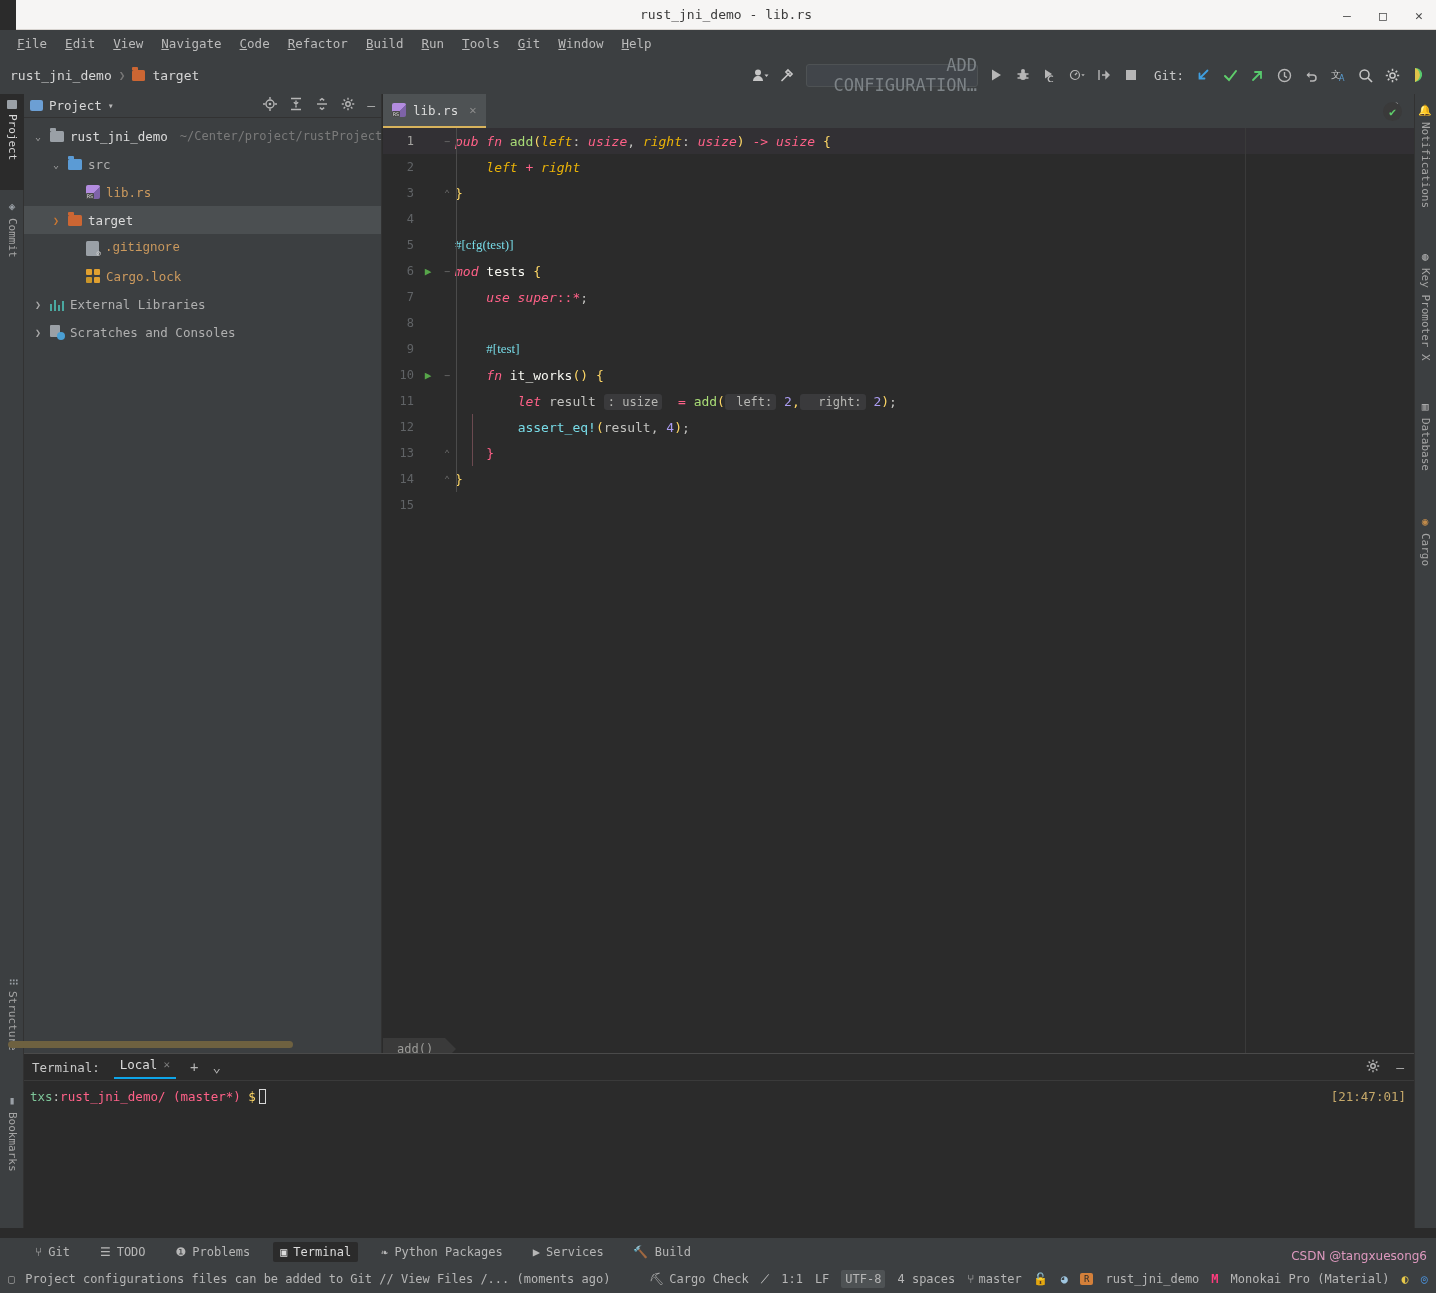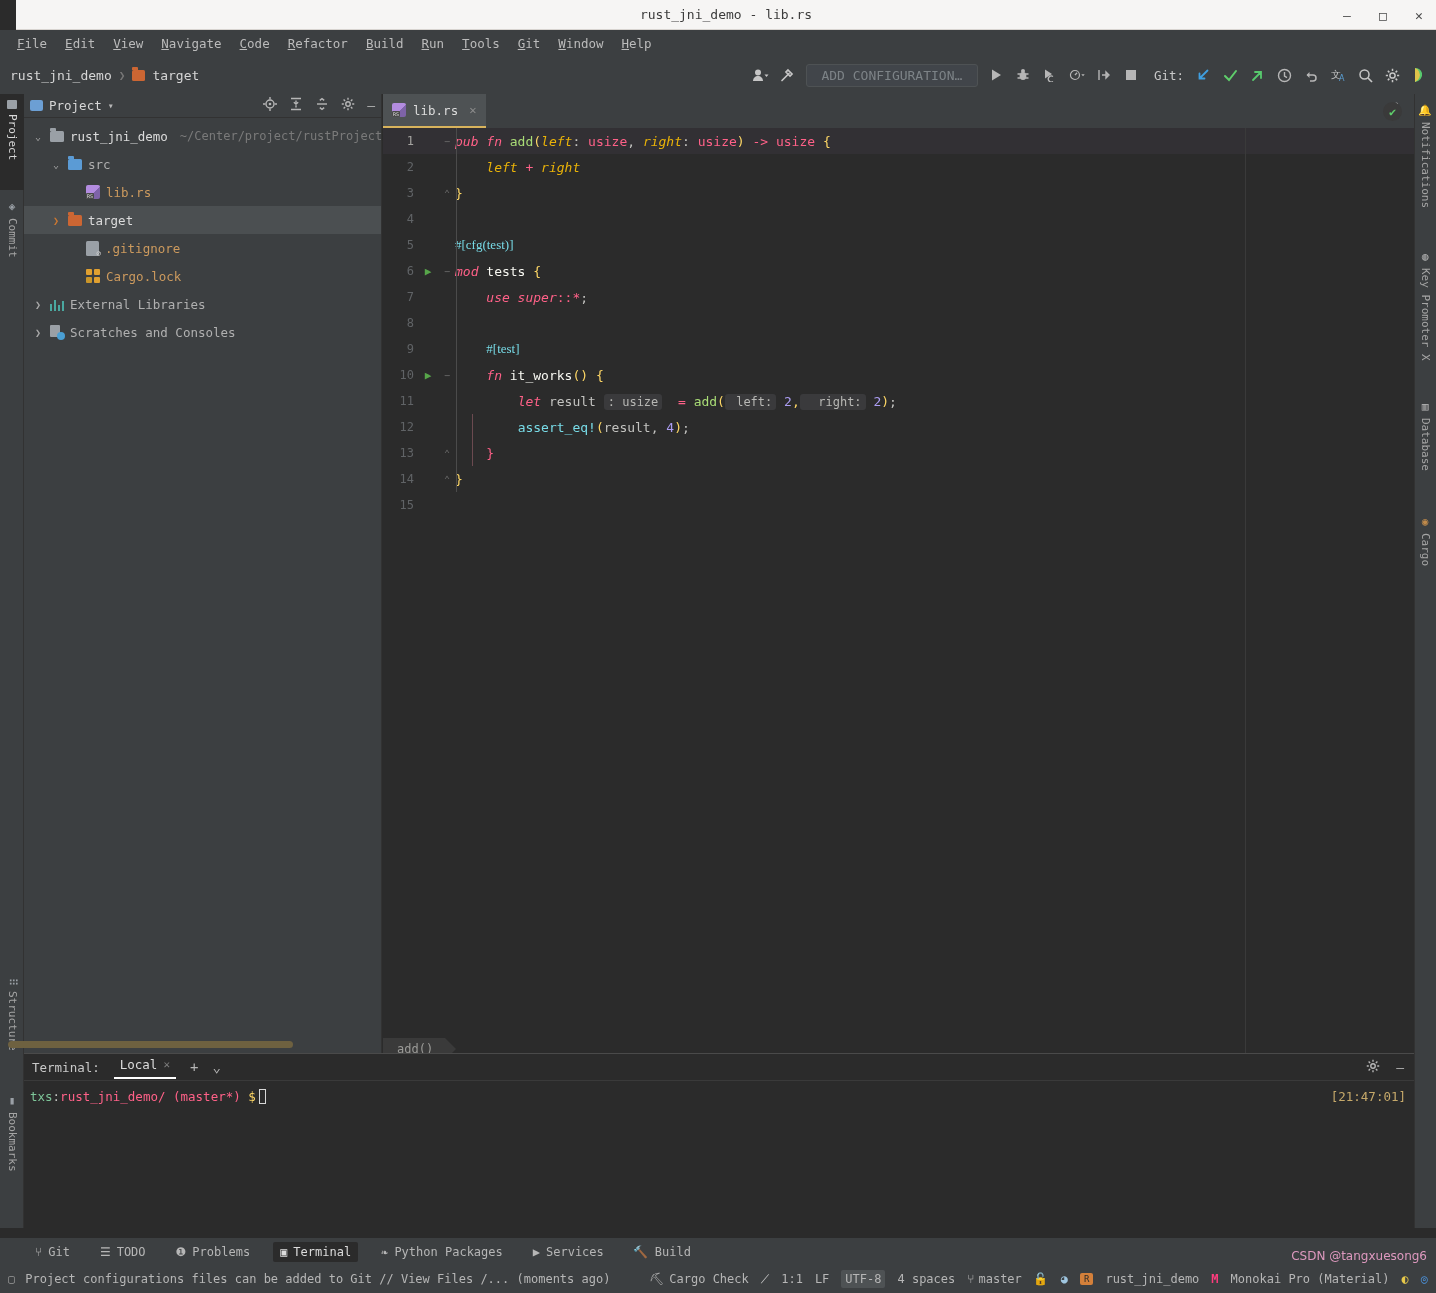--- a/index.html
+++ b/index.html
@@ -51,23 +51,24 @@
     content:''; position:absolute; left:0; top:-3px; width:6px; height:3px;
     background:#cc6633; border-radius:1px 1px 0 0;
   }
   .tb-right {
     position: absolute; right: 8px; top: 0; height: 38px;
     display: flex; align-items: center; gap: 10px;
   }
   .tb-ico { width: 17px; height: 17px; display:inline-flex; align-items:center; justify-content:center; cursor:pointer; }
   .addcfg {
     width: 172px; height: 23px; border: 1px solid #4e5254; border-radius: 3px;
-    background: #41454a; color: #7d8387; font-size: 13px;
+    background: #41454a; color: #7d8387; font-size: 17px;
     display: flex; align-items: center; justify-content: center; cursor: pointer;
     font-family: "DejaVu Sans Mono", monospace;
+    text-align: right;
   }
   .gitlabel { color: #c8c8c8; font-size: 12.5px; margin-left:4px; margin-right:1px;}
 
   
   #main { position: absolute; top: 94px; left: 0; right: 0; bottom: 65px; }
 
   
   #leftbar {
     position: absolute; left: 0; top: 0; bottom: 0; width: 24px;
     background: #3c3f41; border-right: 1px solid #323232;
@@ -161,21 +162,21 @@
   .cline { height: 26px; display: flex; align-items: center; position: relative; white-space: pre; }
   .cline.cur { background: #323034; }
   .gut { width: 34px; text-align: right; color: #606366; font-size: 12px; flex: 0 0 34px; padding-right: 3px;}
   .cline.cur .gut { color: #a4a3a0; }
   .runcol { width: 22px; flex: 0 0 22px; text-align: center; color: #57a64a; font-size: 11px; }
   .foldcol { width: 16px; flex: 0 0 16px; text-align: center; color: #6a6a6a; font-size: 10px; position: relative;}
   .ctext { color: #f8f8f2; }
   .kw   { color: #ff6188; font-style: italic; }
   .fnm  { color: #a9dc76; }
   .par  { color: #ffd866; }
-  .typ  { color: #ff6188; }
+  .typ  { color: #ff6188; font-style: italic; }
   .prm  { color: #eab308; font-style: italic; }
   .attr { color: #78dce8; font-family: Liberation Serif, serif; }
   .num  { color: #ab9df2; }
   .opr  { color: #ff6188; }
   .mac  { color: #78dce8; }
   .plain{ color: #c3c3c0; }
   .brc  { color: #ffd866; }
   .hint {
     background: #3a3a3c; color: #b8b8b5; border-radius: 3px; padding: 1px 4px;
     font-size: 12px; font-style: normal;
@@ -200,21 +201,21 @@
 
   
   #terminal {
     position: absolute; left: 24px; right: 22px; bottom: 0; height: 175px;
     background: #2b2b2b; border-top: 1px solid #4a4a4a;
   }
   #termhead { height: 27px; display: flex; align-items: center; padding: 0 8px; position: relative; border-bottom:1px solid #3a3a3a;}
   #termhead .tl { color: #c9c9c9; font-size: 12.5px; }
   .termtab {
     margin-left: 14px; padding: 0 6px 4px 6px; color: #dcdcdc; font-size: 12.5px;
-    border-bottom: 2px solid #ffffff; display:flex; align-items:center; gap:6px; cursor:pointer; height:23px;
+    border-bottom: 2px solid #0ea5e9; display:flex; align-items:center; gap:6px; cursor:pointer; height:23px;
   }
   .termtab .x { color:#7e7e7e; font-size:11px;}
   .termbtn { color: #b6b6b6; font-size: 14px; margin-left: 14px; cursor: pointer; }
   .termhead-right { position:absolute; right:10px; top:0; height:27px; display:flex; align-items:center; gap:16px;}
   #termbody { padding: 8px 6px; font-size: 12.5px; position: relative; }
   .pr-user { color: #7ec699; } .pr-colon{color:#c3c3c0;} .pr-path { color:#ff6188; }
   .pr-branch { color: #ff6188; } .pr-dollar { color: #ffd866; }
   .cursorbox { display:inline-block; width:7px; height:15px; border:1px solid #d8d8d8; vertical-align:-3px; margin-left:3px;}
   .tstamp { position:absolute; right: 8px; top: 8px; color:#c6a96a; font-size:12.5px;}
 
@@ -467,21 +468,21 @@
         <div class="row" style="padding-left: 44px;">
           <span class="arrow grey"></span>
           <span class="rs-ico"></span>
           <span class="lbl orange">lib.rs</span>
         </div>
         <div class="row sel" style="padding-left: 26px;">
           <span class="arrow">❯</span>
           <span class="folder orange"></span>
           <span class="lbl white">target</span>
         </div>
-        <div class="row" style="padding-left: 44px;">
+        <div class="row" style="padding-left: 44px; font-family: Liberation Mono, monospace;">
           <span class="arrow grey"></span>
           <span class="file-ico git"></span>
           <span class="lbl orange">.gitignore</span>
         </div>
         <div class="row" style="padding-left: 44px;">
           <span class="arrow grey"></span>
           <span class="toml-ico">
             <i></i>
             <i></i>
             <i></i>

